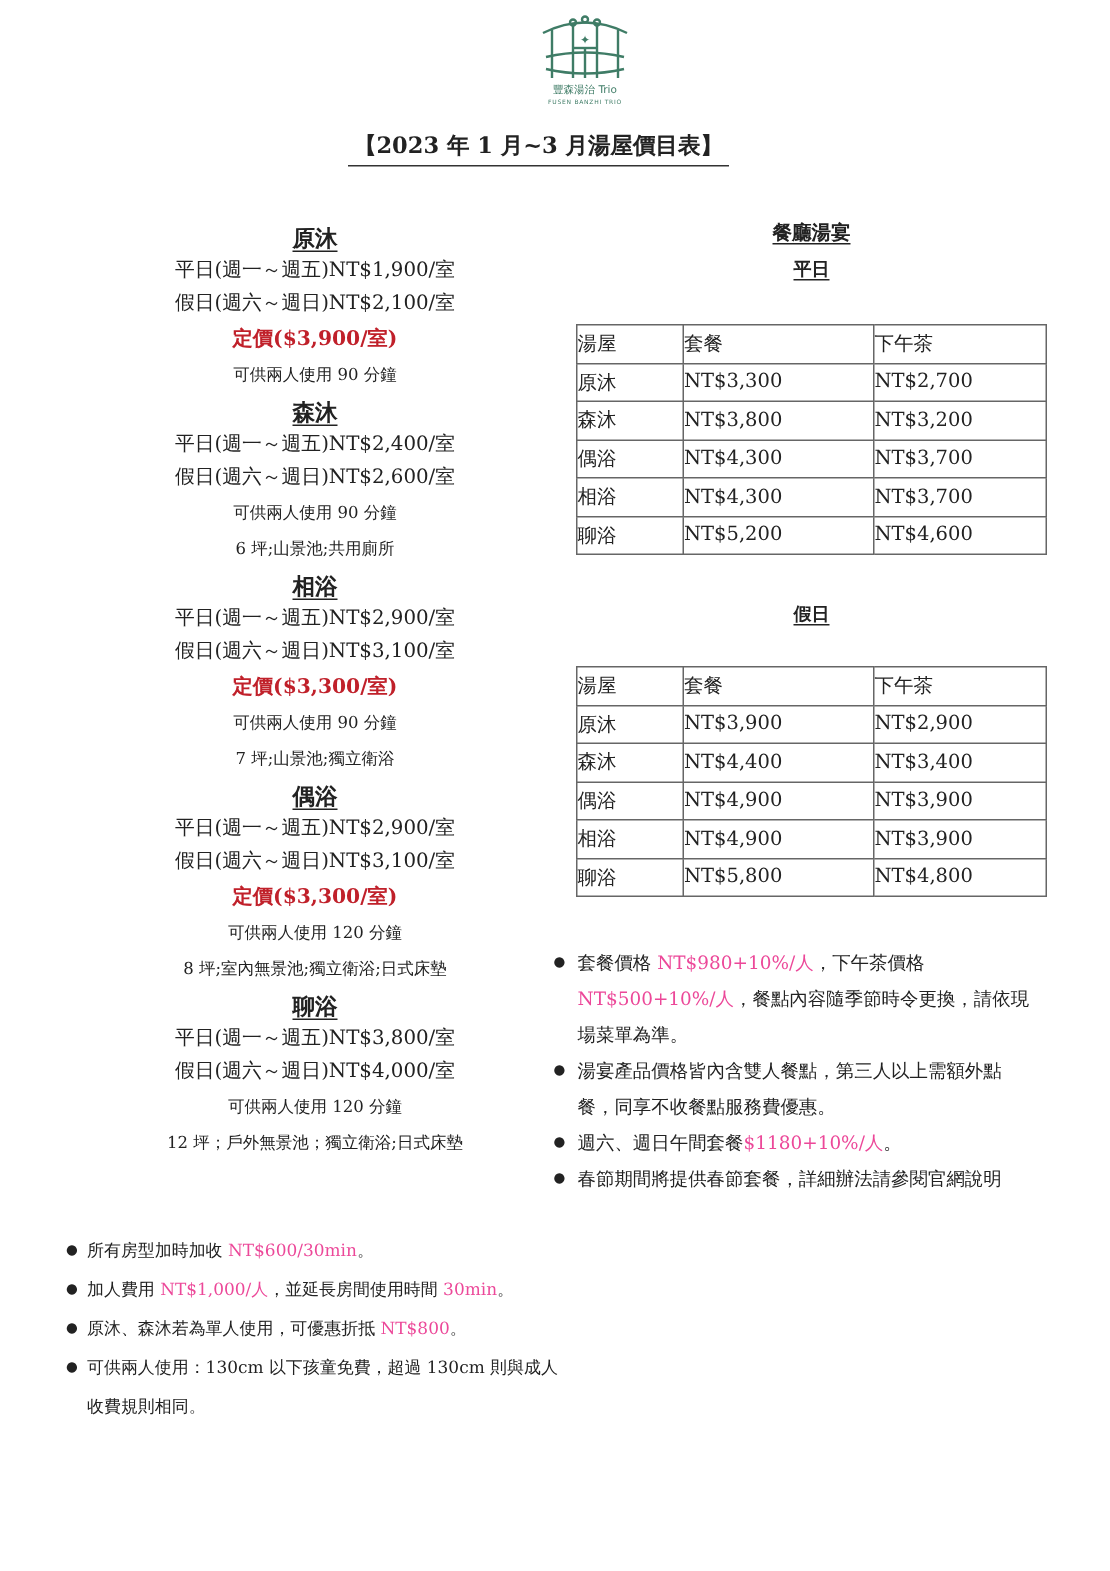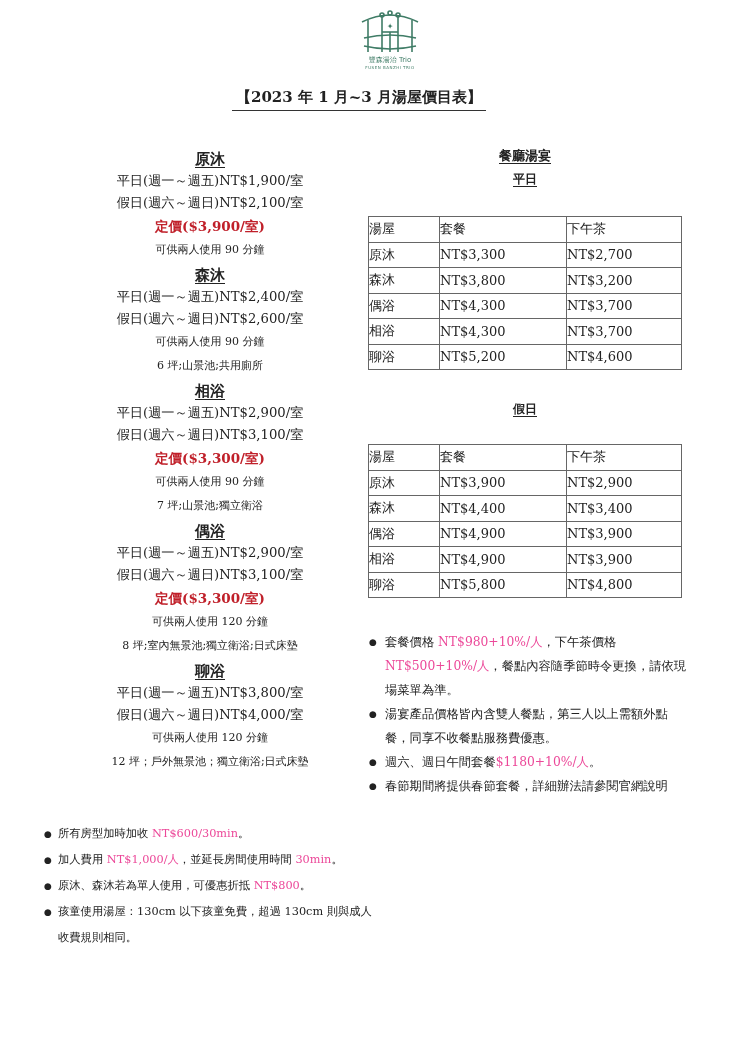--- a/index.html
+++ b/index.html
@@ -14,21 +14,21 @@
   .left { position:absolute; left:60px; top:146px; width:300px; }
   .room { text-align:center; }
   .room .name { display:inline-block; font-size:15px; font-weight:bold; text-decoration:underline; text-underline-offset:3px; line-height:22px; margin-top:2px; }
   .room .line { font-size:13.2px; line-height:22px; white-space:nowrap; }
   .room .fixed { color:#c0202a; font-weight:bold; font-size:13.5px; line-height:24px; }
   .room .small { font-size:11px; line-height:24px; white-space:nowrap; }
   .notes-left { position:absolute; left:44px; top:821px; width:330px; font-size:11.3px; }
   .note { position:relative; padding-left:14px; line-height:26px; }
   .note .bullet { position:absolute; left:0; top:0; font-size:9px; }
   .red { color:#ec4899; }
-  .right { position:absolute; left:368px; top:146px; width:314px; }
+  .right { position:absolute; left:384px; top:146px; width:314px; }
   .rh { text-align:center; font-weight:bold; }
   .rh span { text-decoration:underline; text-underline-offset:3px; }
   .rh.big { font-size:13px; line-height:20px; }
   .rh.day { font-size:12px; line-height:26px; }
   table.price { border-collapse:collapse; width:314px; font-size:13px; }
   table.price td { border:1px solid #666; height:24.5px; text-align:left; padding:0; }
   table.price td:first-child { width:70px; }
   table.price td:nth-child(2) { width:126px; }
   .notes-right { position:absolute; left:369px; top:630px; width:320px; font-size:12.3px; }
   .notes-right .note { line-height:24px; padding-left:16px; }
@@ -108,21 +108,21 @@
   <div class="note">
     <span class="bullet">●</span>
     <span>加人費用 </span><span class="red">NT$1,000/人</span><span>，並延長房間使用時間 </span><span class="red">30min</span><span>。</span>
   </div>
   <div class="note">
     <span class="bullet">●</span>
     <span>原沐、森沐若為單人使用，可優惠折抵 </span><span class="red">NT$800</span><span>。</span>
   </div>
   <div class="note">
     <span class="bullet">●</span>
-    <span>孩童使用湯屋：130cm 以下孩童免費，超過 130cm 則與成人收費規則相同。</span>
+    <span>可供兩人使用：130cm 以下孩童免費，超過 130cm 則與成人收費規則相同。</span>
   </div>
 </div>
 
 <div class="right">
   <div class="rh big"><span>餐廳湯宴</span></div>
   <div class="rh day"><span>平日</span></div>
   <div style="height:24px"></div>
   <table class="price">
     <tbody>
         <tr>

